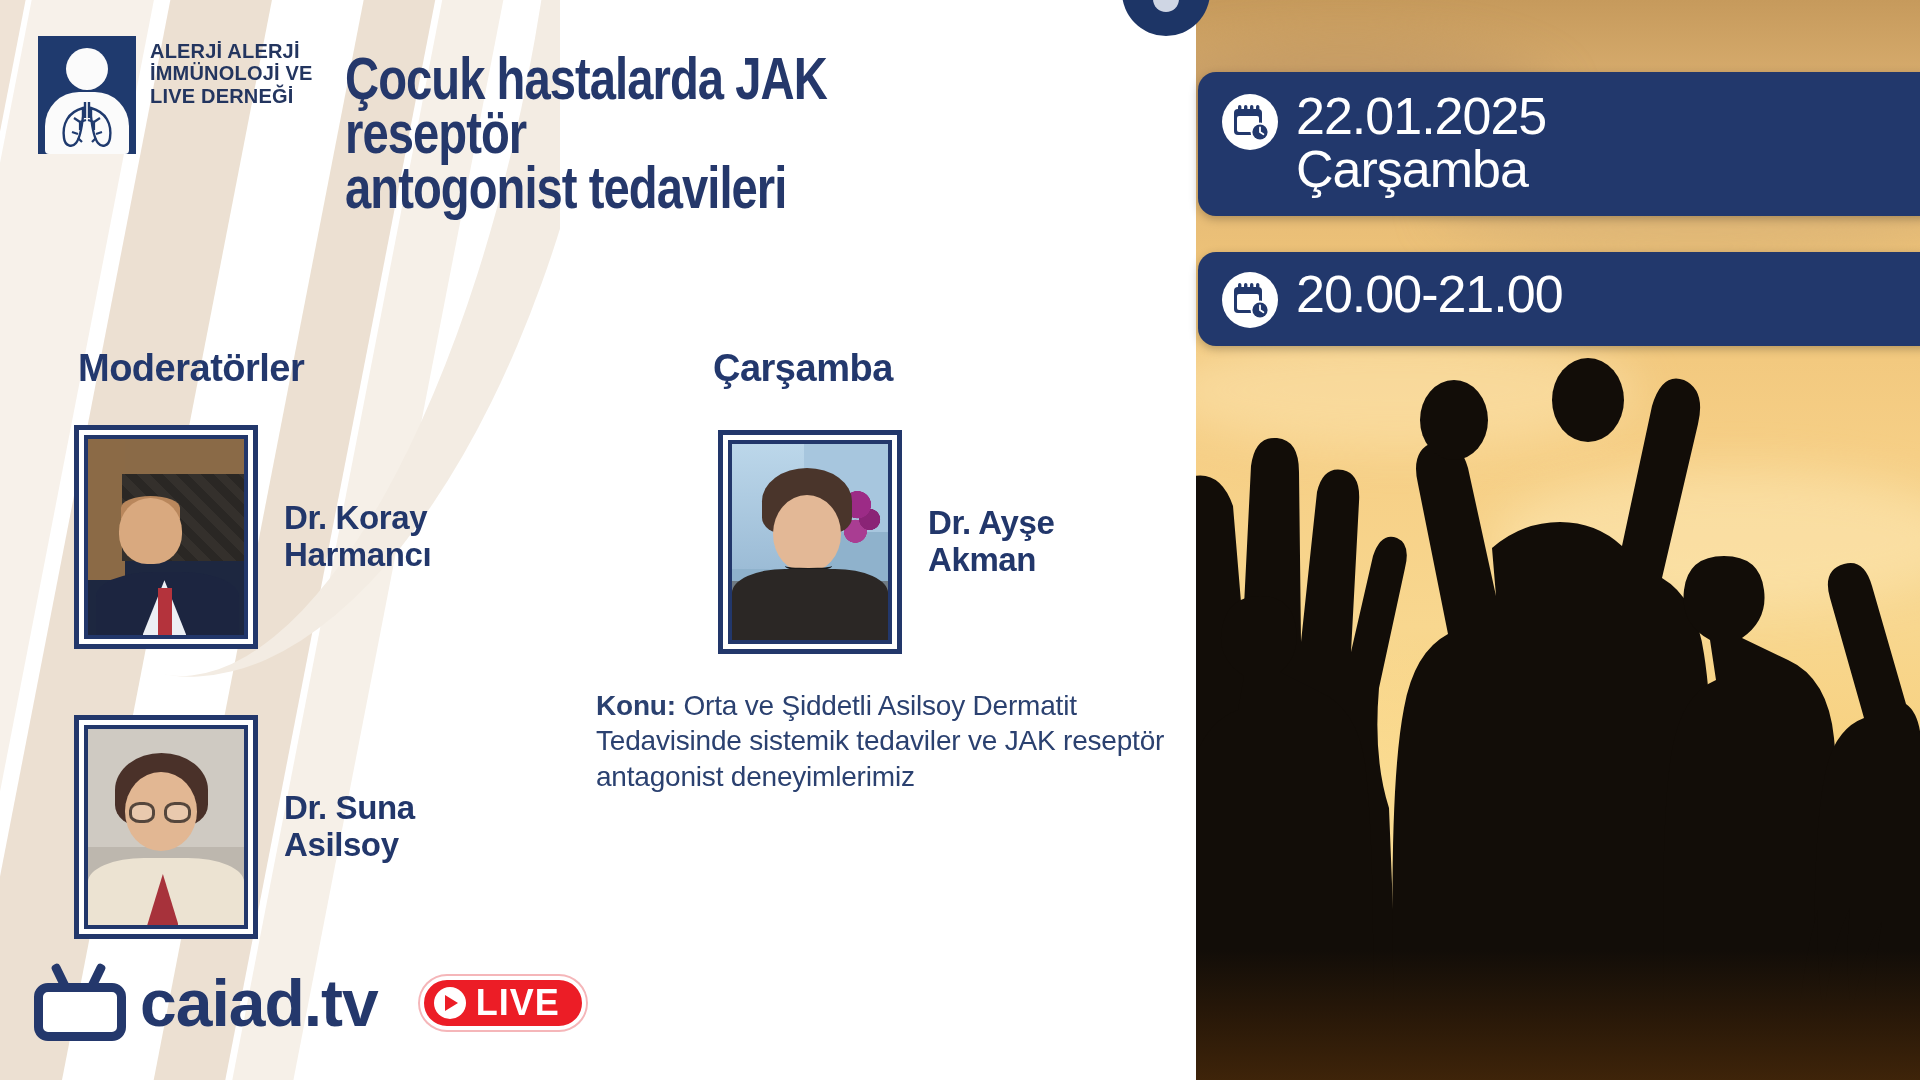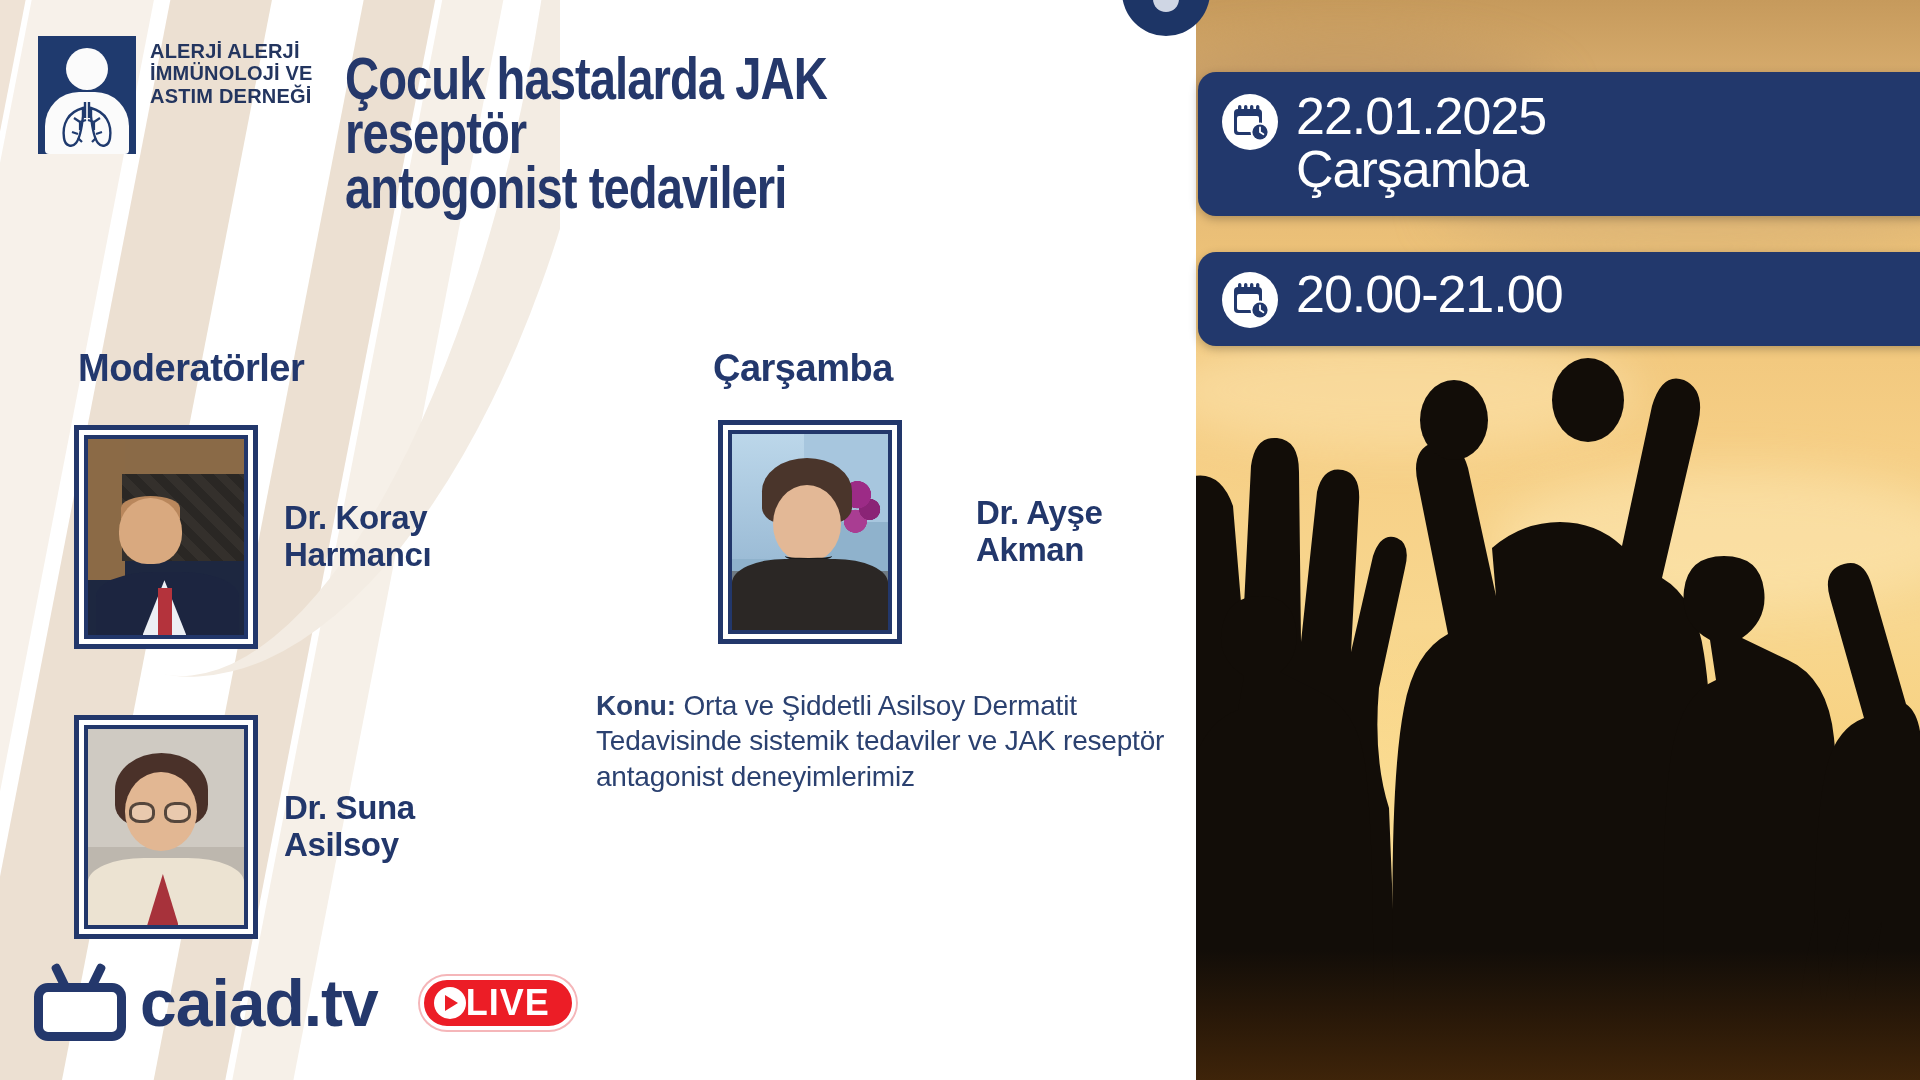--- a/index.html
+++ b/index.html
@@ -84,21 +84,21 @@
     background:#d8d2cb;
   }
   .pname{
     color:#22376b; font-weight:bold; font-size:33px; line-height:1.12; letter-spacing:-.4px;
     white-space:pre-line;
   }
   .p-koray{ left:74px; top:425px; }
   .p-koray .pname{ margin-left:26px; }
   .p-suna{ left:74px;  top:715px; }
   .p-suna .pname{ margin-left:26px; }
-  .p-ayse{ left:718px; top:420px;gap:48px; }
+  .p-ayse{ left:718px; top:430px; }
   .p-ayse .pname{ margin-left:26px; }
 
   
   .ph{ position:absolute; inset:0; }
   
   .ph-koray{ background:linear-gradient(#8a6a47 0 22%, #2a2724 22% 55%, #1d2740 55% 100%); }
   .ph-koray .chair{ position:absolute; left:22%; top:18%; width:78%; height:44%;
       background:repeating-linear-gradient(45deg,#34302c 0 9px,#2a2724 9px 18px); }
   .ph-koray .wood{ position:absolute; left:0; top:0; width:24%; height:72%; background:#8b6a46; }
   .ph-koray .face{ position:absolute; left:20%; top:30%; width:40%; height:34%;
@@ -155,21 +155,21 @@
   .tv-body{ position:absolute; left:0; bottom:0; width:92px; height:58px;
             border:9px solid #24386c; border-radius:14px; background:#ffffff; }
   .tv-ant{ position:absolute; width:9px; height:28px; background:#24386c; border-radius:4px;
            top:-2px; }
   .tv-ant-l{ left:22px; transform:rotate(-26deg); }
   .tv-ant-r{ left:58px; transform:rotate(26deg); }
   .brand-name{ color:#24386c; font-weight:bold; font-size:66px; letter-spacing:-1px;
                line-height:1; }
   .live-pill{
     margin-left:28px; background:#ec1d26; border:4px solid #ffffff; border-radius:30px;
-    height:54px; padding:0 22px 0 10px; display:flex; align-items:center; 
+    height:54px; padding:0 22px 0 10px; display:flex; align-items:center; gap:10px;
     box-shadow:0 0 0 2px #f5b6b9;
   }
   .live-play{
     width:32px; height:32px; border-radius:50%; background:#ffffff; position:relative;
     flex:0 0 auto;
   }
   .live-play::after{
     content:""; position:absolute; left:11px; top:8px;
     border-left:13px solid #ec1d26; border-top:8px solid transparent; border-bottom:8px solid transparent;
   }
@@ -278,21 +278,21 @@
             <path d="M29 4 v16 M33 4 v16" stroke="#1f3a6e" stroke-width="2.4" fill="none"></path>
             <path d="M27 10 C12 14 6 26 8 40 C9 48 16 50 20 45 C24 40 26 28 27 18 Z" fill="none" stroke="#1f3a6e" stroke-width="2.4"></path>
             <path d="M35 10 C50 14 56 26 54 40 C53 48 46 50 42 45 C38 40 36 28 35 18 Z" fill="none" stroke="#1f3a6e" stroke-width="2.4"></path>
             <path d="M18 20 l6 4 M24 24 l0 8 M24 24 l6 -2 M44 20 l-6 4 M38 24 l0 8 M38 24 l-6 -2
                      M16 34 l6 2 M40 36 l6 -2 M22 40 l4 4 M40 40 l-4 4" stroke="#1f3a6e" stroke-width="2.2" fill="none"></path>
           </svg>
         </div>
         <div class="logo-text">
           <div>ALERJİ ALERJİ</div>
           <div>İMMÜNOLOJİ VE</div>
-          <div>ASTIM DERNEĞİ</div>
+          <div>LIVE DERNEĞİ</div>
         </div>
       </div>
 
       <div class="title">
         <span class="l1">Çocuk hastalarda JAK reseptör</span>
         <span class="l2">antogonist tedavileri</span>
       </div>
 
       <div class="col-head head-mod">Moderatörler</div>
       <div class="col-head head-spk">Çarşamba</div>

